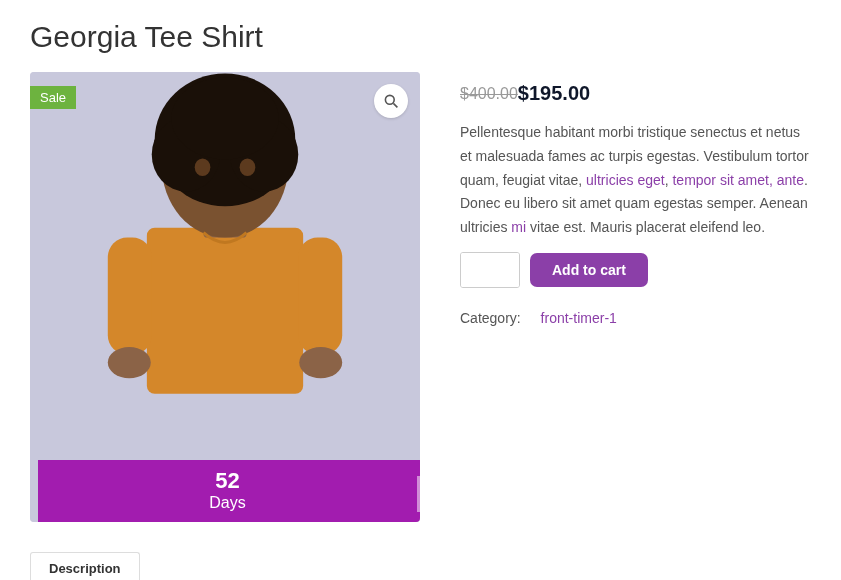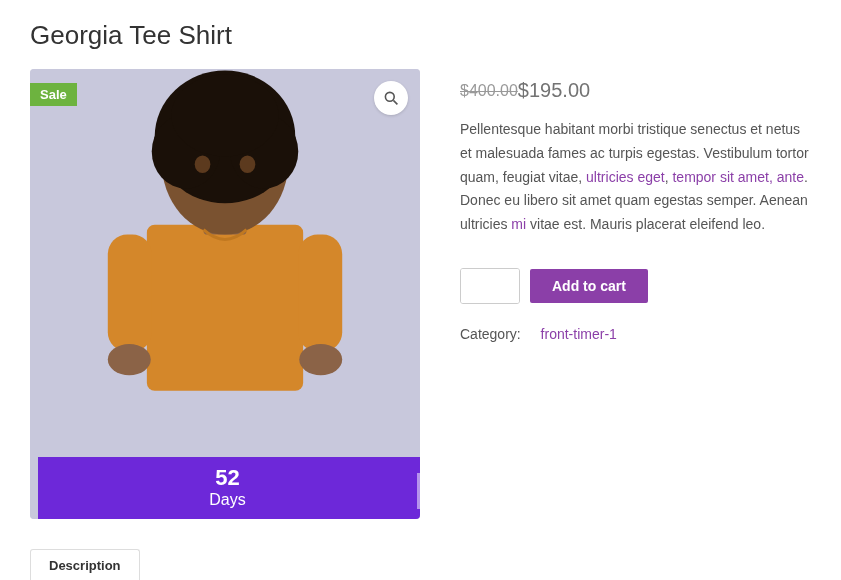--- a/index.html
+++ b/index.html
@@ -5,21 +5,21 @@
     * { box-sizing: border-box; margin: 0; padding: 0; }
     body {
       font-family: Arial, sans-serif;
       background: #fff;
       color: #333;
       padding: 20px 30px;
       max-width: 841px;
     }
 
     .page-title {
-      font-size: 26px;
+      font-size: 30px;
       font-weight: 400;
       color: #333;
       margin-bottom: 18px;
     }
 
     .product-layout {
       display: flex;
       gap: 40px;
       align-items: flex-start;
     }
@@ -33,21 +33,21 @@
       background: #d9d9e8;
     }
 
     .sale-badge {
       position: absolute;
       top: 14px;
       left: 0;
       background: #6db33f;
       color: #fff;
       font-size: 13px;
-      font-weight: bold;
+      font-weight: normal;
       padding: 4px 10px;
       z-index: 2;
     }
 
     .zoom-icon-btn {
       position: absolute;
       top: 12px;
       right: 12px;
       width: 34px;
       height: 34px;
@@ -84,21 +84,21 @@
       height: 420px;
       position: absolute;
       bottom: 50px;
     }
 
     .countdown-bar {
       position: absolute;
       bottom: 0;
       left: 8px;
       right: 0;
-      background: #6d28d9;
+      background: #a21caf;
       display: flex;
       align-items: flex-end;
       justify-content: space-around;
       padding: 10px 0;
       z-index: 3;
     }
 
     .countdown-segment {
       display: flex;
       flex-direction: column;
@@ -137,29 +137,29 @@
     }
 
     .original-price {
       font-size: 16px;
       color: #999;
       text-decoration: line-through;
     }
 
     .sale-price {
       font-size: 20px;
-      color: #737373;
-      font-weight: normal;
+      color: #0f172a;
+      font-weight: bold;
     }
 
     .product-description {
       font-size: 14px;
       line-height: 1.7;
       color: #555;
-      margin-bottom: 31px;
+      margin-bottom: 12px;
     }
 
     .product-description a {
       color: #8b3fa8;
       text-decoration: none;
     }
 
     .add-to-cart-row {
       display: flex;
       align-items: center;
@@ -182,21 +182,21 @@
       outline: none;
       text-align: center;
       font-size: 14px;
       padding: 0 4px;
     }
 
     .add-to-cart-btn {
       background: #8b3fa8;
       color: #fff;
       border: none;
-      border-radius: 2px;
+      border-radius: 7px;
       padding: 9px 22px;
       font-size: 14px;
       font-weight: bold;
       cursor: pointer;
     }
 
     .category-row {
       font-size: 14px;
       color: #555;
     }

